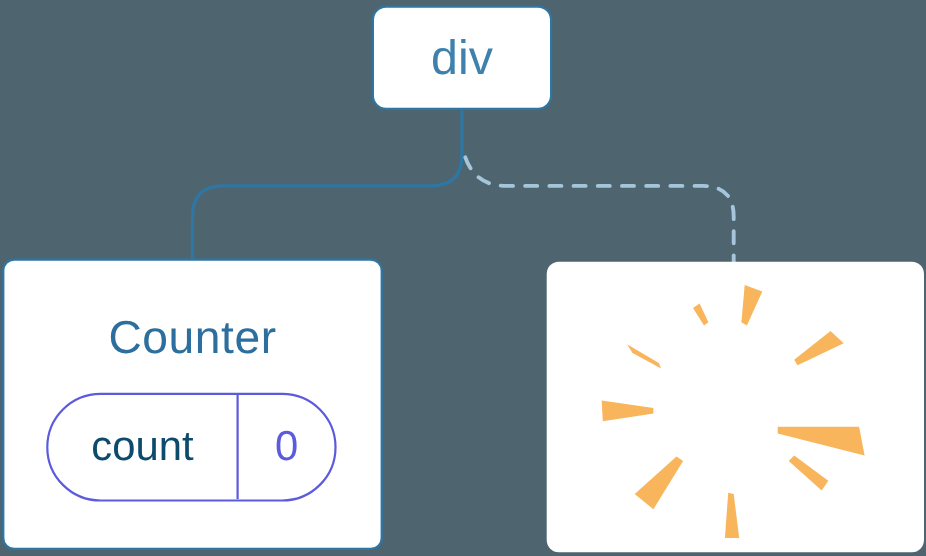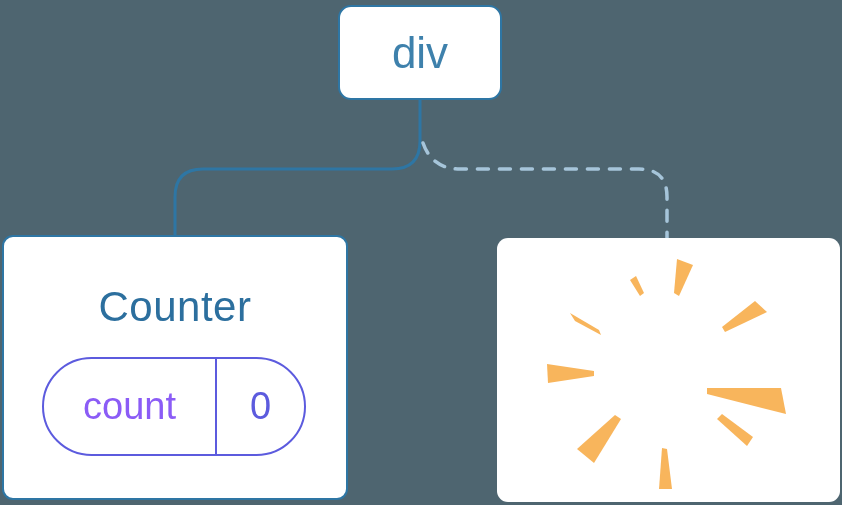--- a/index.html
+++ b/index.html
@@ -74,21 +74,21 @@
     overflow: hidden;
     display: flex;
   }
   .state-name {
     flex: 1;
     border-right: 2px solid #5C5BDE;
     display: flex;
     align-items: center;
     justify-content: center;
     font-size: 38px;
-    color: #8b5cf6;
+    color: #0c4a6e;
   }
   .state-value {
     width: 87px;
     display: flex;
     align-items: center;
     justify-content: center;
     font-size: 38px;
     color: #5C5BDE;
   }
   .removed-card {

